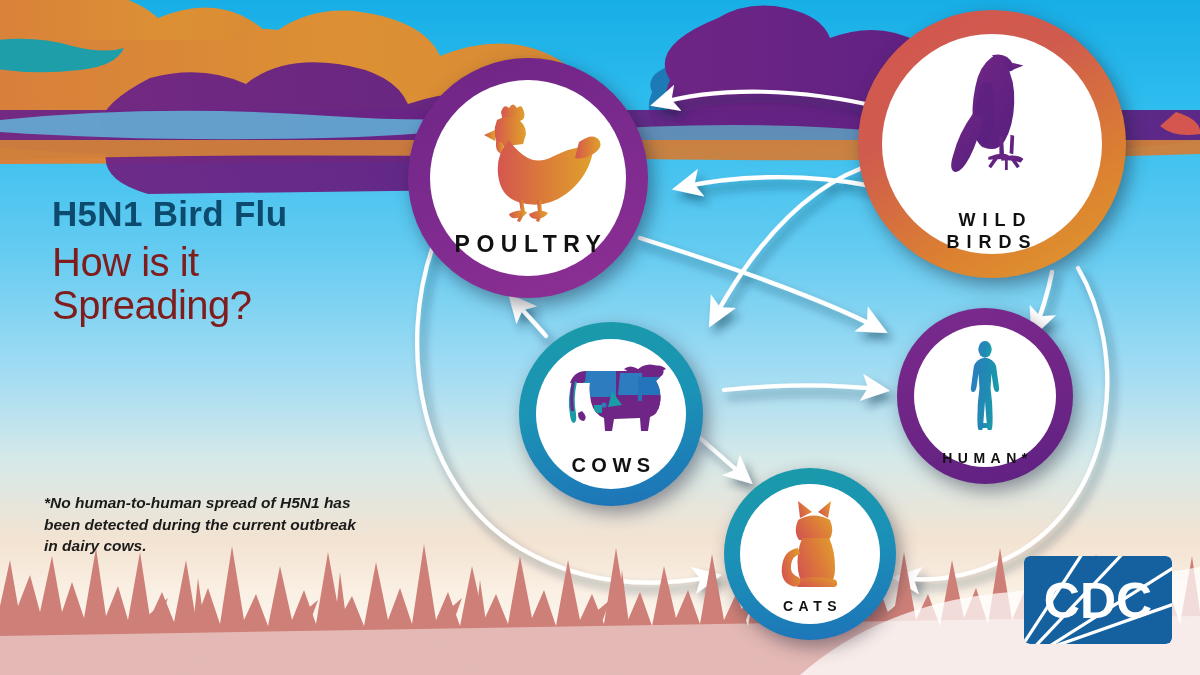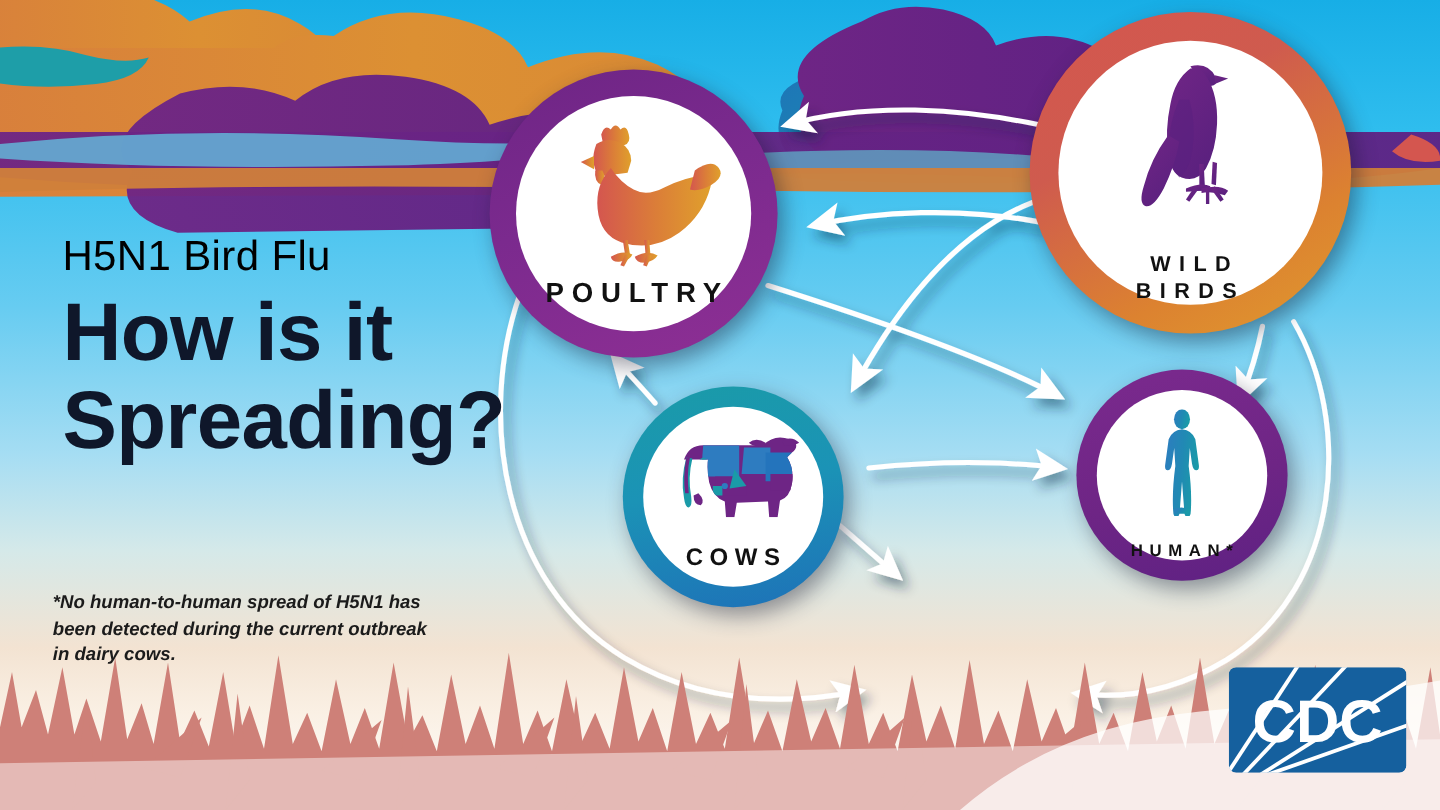--- a/index.html
+++ b/index.html
@@ -75,30 +75,30 @@
   #node-poultry { background:linear-gradient(160deg,#6E2585 0%,#7B2A8E 45%,#8E2F94 100%); }
   #node-wildbirds { background:linear-gradient(150deg,#D4564F 0%,#CF5B4E 35%,#DC8230 72%,#E09A2E 100%); }
   #node-cows { background:linear-gradient(170deg,#1A9BA8 0%,#1B93B6 45%,#1E71B8 100%); }
   #node-human { background:linear-gradient(165deg,#7B2A8E 0%,#6E2585 55%,#5E2183 100%); }
   #node-cats { background:linear-gradient(170deg,#1A9BA8 0%,#1B92B7 45%,#1E72B9 100%); }
 
   
   #headline-block { position:absolute; left:52px; top:196px; width:400px; }
   #eyebrow {
     font-size:35px;
-    color:#000000;
+    color:#0c4a6e;
     letter-spacing:.3px;
     line-height:1.05;
-    font-weight:400;
+    font-weight:700;
   }
   #headline {
     margin-top:8px;
-    font-size:68px;
-    font-weight:bold;
-    color:#0f172a;
+    font-size:40px;
+    font-weight:normal;
+    color:#7f1d1d;
     line-height:1.07;
     letter-spacing:-.5px;
     white-space:pre-line;
   }
   #footnote {
     position:absolute; left:44px; top:492px; width:320px;
     font-size:15.5px;
     font-style:italic;
     font-weight:bold;
     color:#1B1B1B;
@@ -370,20 +370,49 @@
                    l1,16 q-3,22 -2,40 q0,6 3,6 q3,0 3,-6 l2,-26 l2,26
                    q0,6 3,6 q3,0 3,-6 q1,-18 -2,-40 l1,-16 l2,14
                    q1,6 4,6 q3,0 2,-6 l-3,-22 q-3,-8 -12,-9 Z"></path>
           <path d="M22,90 q6,-3 13,0 l0,4 l-13,0 Z"></path>
         </g>
       </svg>
       <div class="node-label" style="font-size:14px;letter-spacing:5.5px;margin-top:20px;text-indent:5px;">HUMAN*</div>
     </div>
   </div>
 
+  <div class="node" id="node-cats">
+    <div class="inner">
+      <svg class="node-art" width="84" height="94" viewBox="0 0 84 94" style="margin-top:14px">
+        <defs>
+          <linearGradient id="gCat" x1="0" y1="0.7" x2="1" y2="0.2">
+            <stop offset="0%" stop-color="#D4564F"></stop>
+            <stop offset="55%" stop-color="#DC7A3A"></stop>
+            <stop offset="100%" stop-color="#E09A2E"></stop>
+          </linearGradient>
+        </defs>
+        <g fill="url(#gCat)">
+
+          <path d="M32,20 l-2,-17 l14,11 Z"></path>
+          <path d="M60,20 l3,-17 l-13,11 Z"></path>
+
+          <path d="M30,22 q16,-9 32,0 q5,12 -1,20 l-30,0 q-6,-8 -1,-20 Z"></path>
+
+          <path d="M34,40 q-6,16 -4,32 q2,14 8,16 l22,0 q7,-4 7,-18
+                   q0,-18 -6,-30 Z"></path>
+
+          <path d="M28,82 q16,-6 40,0 q3,6 -2,7 l-36,0 q-4,-2 -2,-7 Z"></path>
+
+          <path d="M30,50 q-14,2 -16,18 q-2,16 10,20 q6,2 8,-3
+                   q2,-5 -4,-7 q-6,-3 -5,-11 q1,-9 9,-11 Z"></path>
+        </g>
+      </svg>
+      <div class="node-label" style="font-size:14px;letter-spacing:5.5px;margin-top:6px;text-indent:5px;">CATS</div>
+    </div>
+  </div>
 
   <svg id="cdc-logo" viewBox="0 0 148 88">
     <defs>
       <clipPath id="logoClip">
         <rect x="0" y="0" width="148" height="88" rx="6" ry="6"></rect>
       </clipPath>
     </defs>
     <g clip-path="url(#logoClip)">
       <rect x="0" y="0" width="148" height="88" rx="6" ry="6" fill="#15609E"></rect>
       <g stroke="#ffffff" stroke-width="3.2" fill="none">

